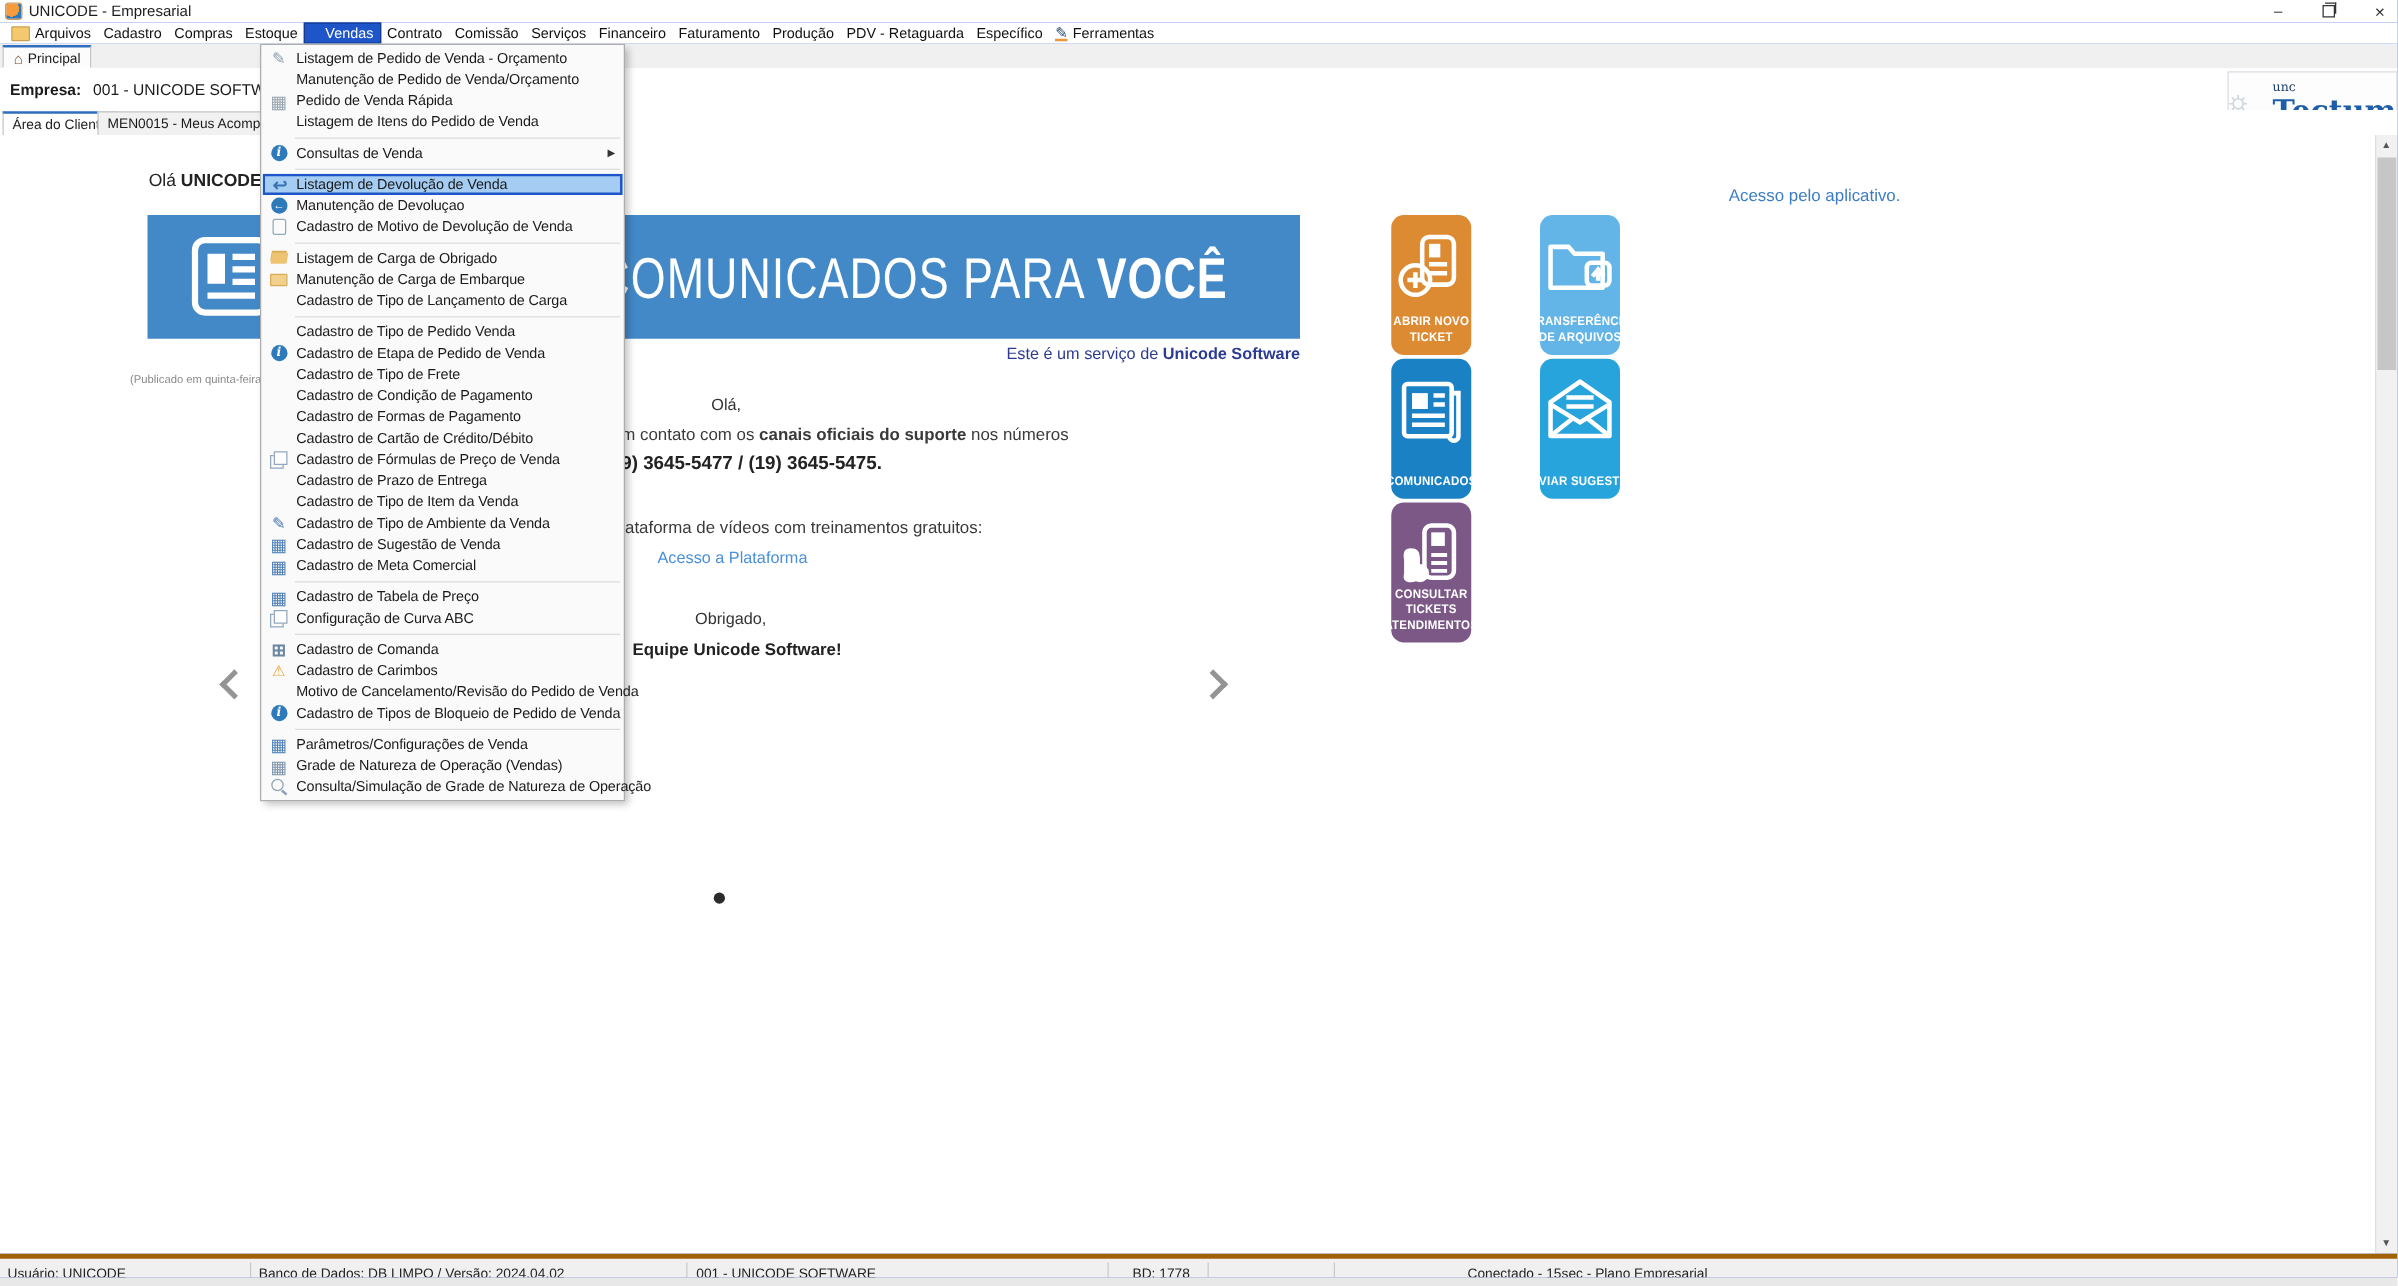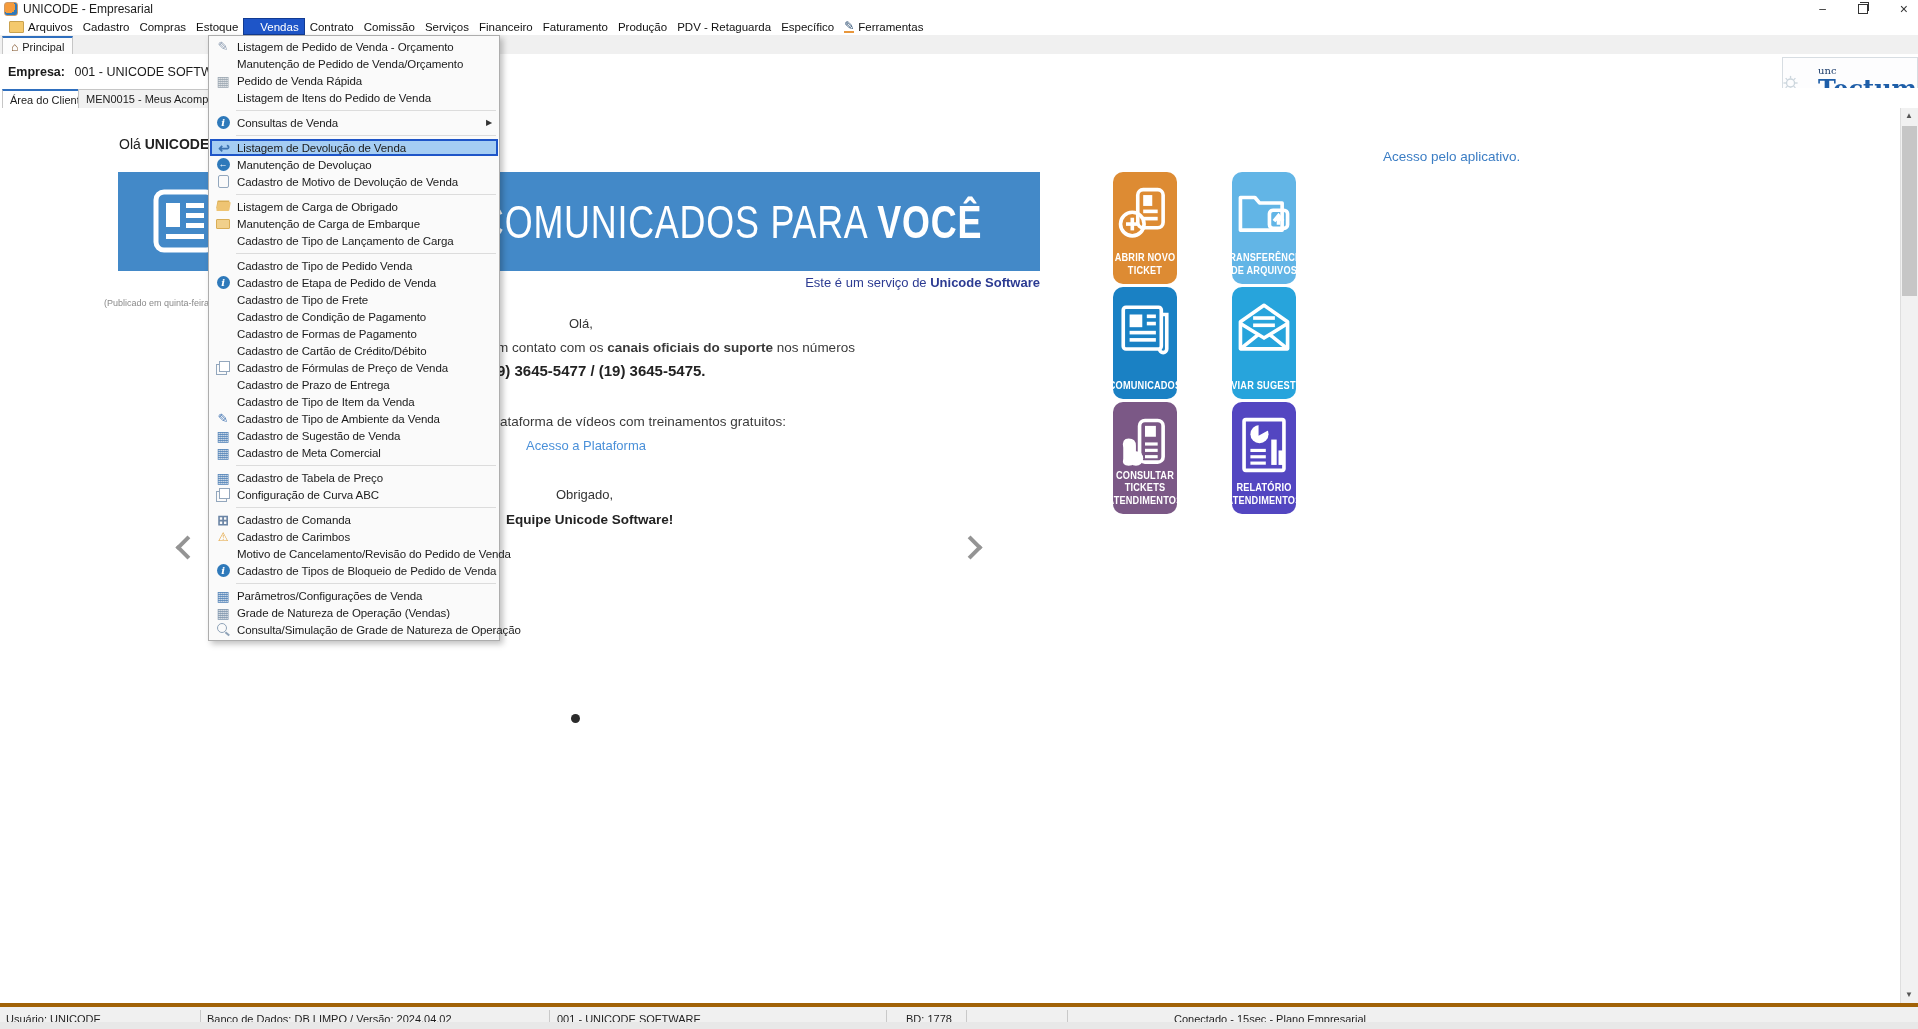--- a/index.html
+++ b/index.html
@@ -366,33 +366,20 @@
           <rect x="26" y="4" width="26" height="46" rx="6" fill="none" stroke="#fff" stroke-width="4"></rect>
           <rect x="32" y="10" width="12" height="12" fill="#fff"></rect>
           <line x1="32" y1="30" x2="46" y2="30" stroke="#fff" stroke-width="3.5"></line>
           <line x1="32" y1="37" x2="46" y2="37" stroke="#fff" stroke-width="3.5"></line>
           <line x1="32" y1="44" x2="46" y2="44" stroke="#fff" stroke-width="3.5"></line>
           <path d="M8 34 q-2 -10 6 -10 q8 0 8 8 v14 q0 8 -8 8 q-8 0 -6 -8 z" fill="#fff"></path>
           <circle cx="22" cy="46" r="8" fill="#fff"></circle>
         </svg>
         <div class="tile-label">CONSULTAR TICKETS (ATENDIMENTOS)</div>
       </div>
-      <div class="tile tile-indigo">
-        <svg width="58" height="58" viewBox="0 0 64 64">
-          <rect x="10" y="4" width="44" height="56" rx="2" fill="none" stroke="#fff" stroke-width="4"></rect>
-          <circle cx="27" cy="20" r="10" fill="#fff"></circle>
-          <path d="M27 20 L27 8 A12 12 0 0 1 38 14 Z" fill="#5346c1" stroke="#5346c1" stroke-width="2"></path>
-          <line x1="17" y1="38" x2="34" y2="38" stroke="#fff" stroke-width="3.5"></line>
-          <line x1="17" y1="45" x2="34" y2="45" stroke="#fff" stroke-width="3.5"></line>
-          <line x1="17" y1="52" x2="34" y2="52" stroke="#fff" stroke-width="3.5"></line>
-          <rect x="40" y="26" width="6" height="28" fill="#fff"></rect>
-          <rect x="48" y="38" width="6" height="16" fill="#fff"></rect>
-        </svg>
-        <div class="tile-label">RELATÓRIO ATENDIMENTOS</div>
-      </div>
     </div>
   </div>
 
   <div class="dropdown">
 
       <div class="menu-item">
         <span class="mi-icon" data-icon="note-edit"></span>
         <span class="mi-label">Listagem de Pedido de Venda - Orçamento</span>
 
       </div>

